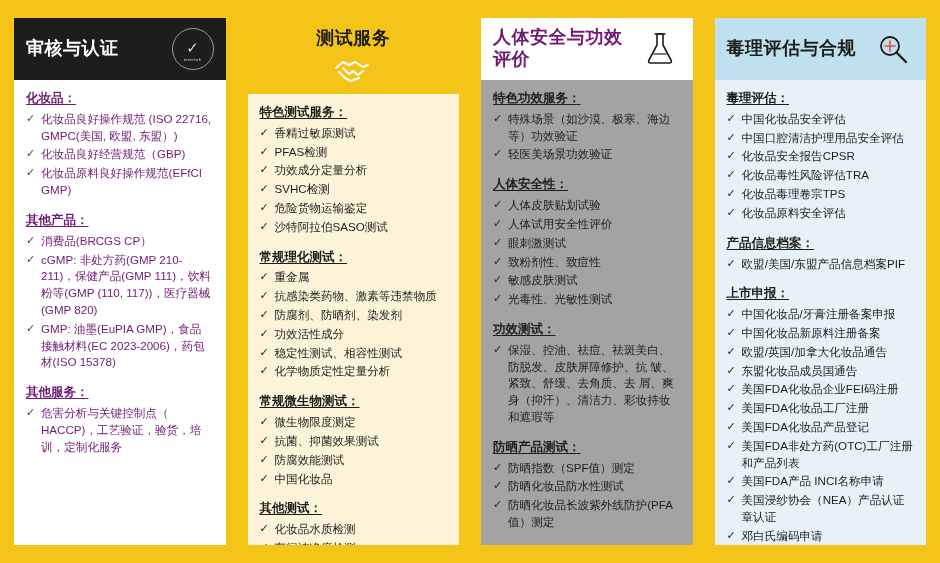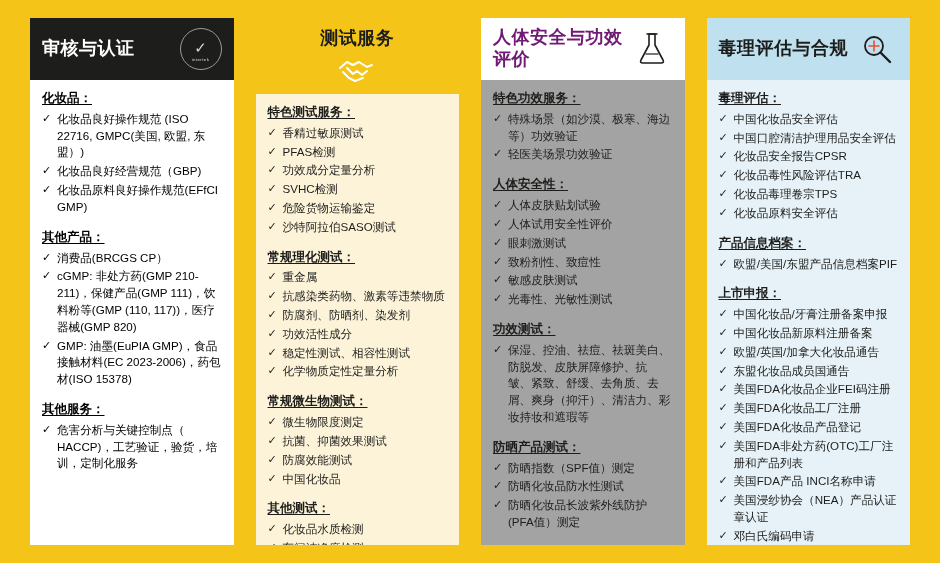--- a/index.html
+++ b/index.html
@@ -13,21 +13,21 @@
     font-family: "Liberation Sans", sans-serif;
     overflow: hidden;
   }
   .page {
     position: relative;
     width: 940px;
     height: 563px;
     background: #f4c419;
     display: flex;
     gap: 22px;
-    padding: 18px 30px;
+    padding: 18px 14px;
     box-sizing: border-box;
   }
   .column {
     flex: 1 1 0;
     display: flex;
     flex-direction: column;
     min-width: 0;
   }
   .col-head {
     display: flex;
@@ -44,21 +44,21 @@
     line-height: 1.2;
   }
   .col-body {
     flex: 1 1 auto;
     padding: 10px 12px 12px 12px;
     box-sizing: border-box;
     overflow: hidden;
   }
   
   .c1 .col-head { background: #1d1d1b; color: #ffffff; }
-  .c1 .col-body { background: #ffffff; color: #000000; }
+  .c1 .col-body { background: #ffffff; color: #701a75; }
   
   .c2 .col-head { background: #f4c419; color: #1d1d1b; flex-direction: column; }
   .c2 .col-body { background: #fcf3d9; color: #1d1d1b; }
   
   .c3 .col-head { background: #ffffff; color: #701a75; }
   .c3 .col-body { background: #a3a3a3; color: #1d1d1b; }
   
   .c4 .col-head { background: #bfe0ef; color: #1d1d1b; }
   .c4 .col-body { background: #e6f2f8; color: #1d1d1b; }
 

